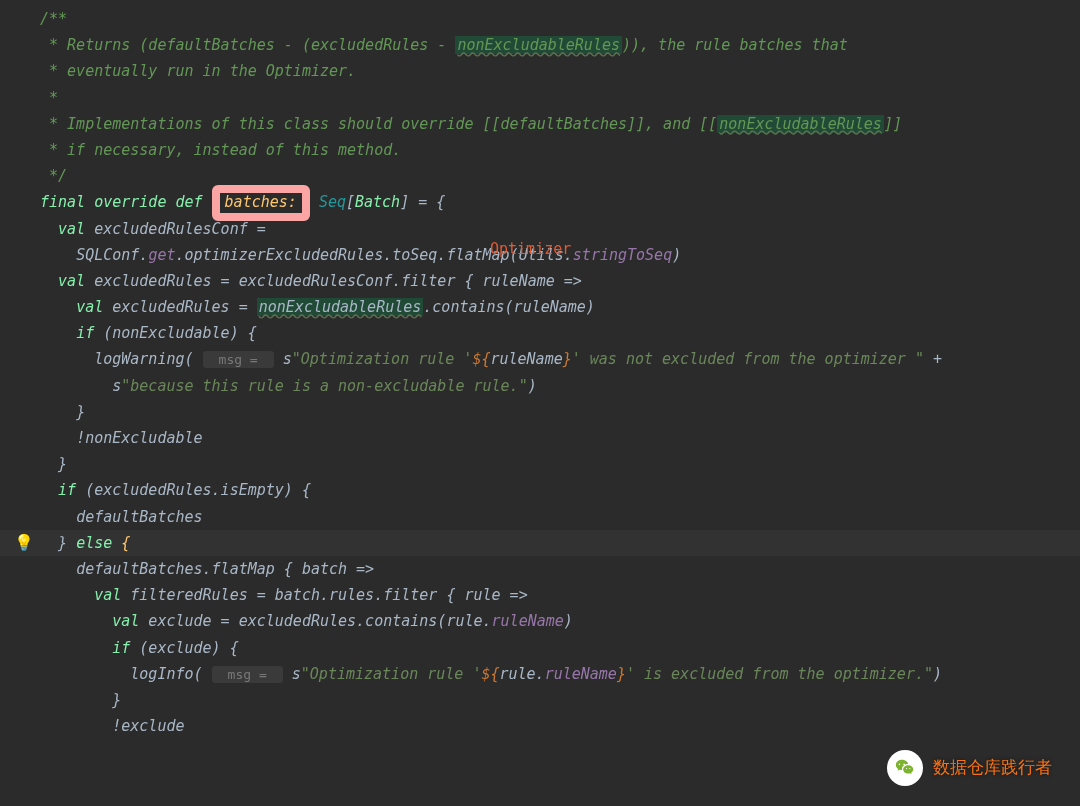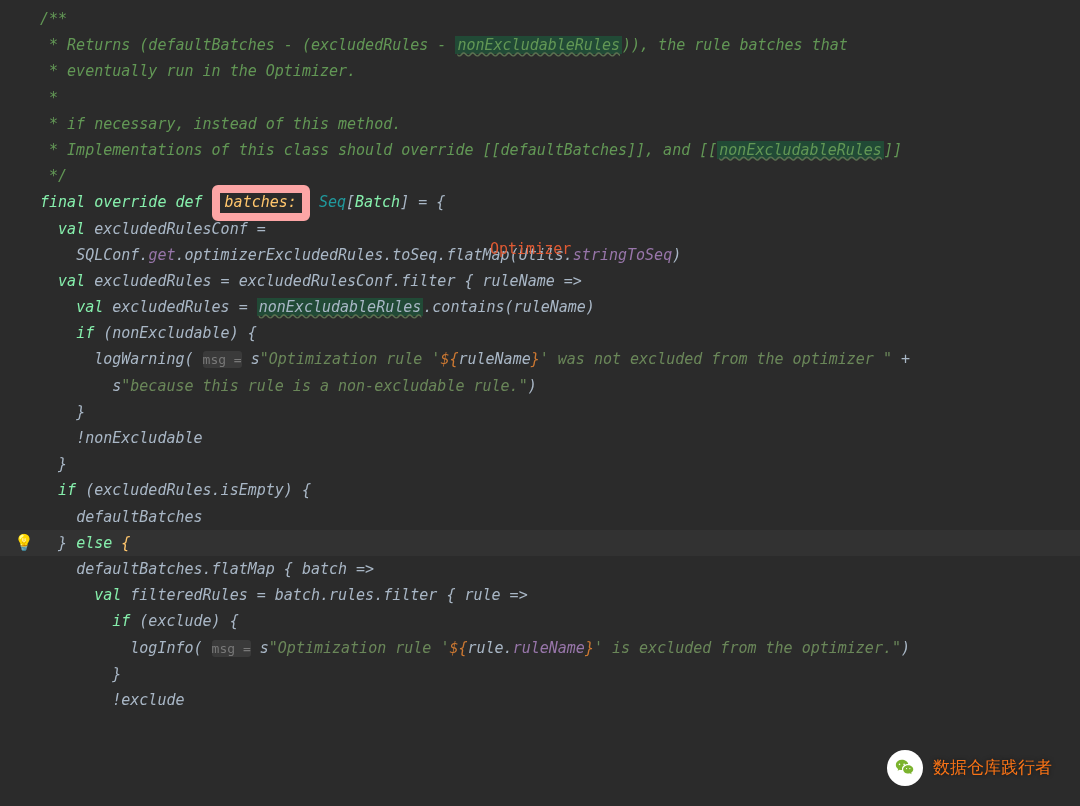--- a/index.html
+++ b/index.html
@@ -42,21 +42,21 @@
   .c-def { color: #ffc66d; }
   .c-type { color: #20999d; }
   .c-str { color: #6a8759; }
   .c-interp { color: #cc7832; }
   .c-ident { color: #86efac; }
   .c-prop { color: #9876aa; font-style: italic; }
   .c-param-hint {
     background: #3a3a3a;
     color: #787878;
     font-size: 13px;
-    padding: 1px 0;
+    padding: 1px 16px;
     border-radius: 3px;
     font-style: normal;
   }
   .highlight-box {
     background: #214a36;
     padding: 0 2px;
   }
   .underline-wavy {
     text-decoration: underline wavy #5b7050;
     text-decoration-skip-ink: none;
@@ -105,23 +105,23 @@
 <div class="editor">
 
   <div class="line"><span class="c-comment">/**</span></div>
 
   <div class="line"><span class="c-comment"> * Returns (defaultBatches - (excludedRules - </span><span class="c-comment highlight-box underline-wavy">nonExcludableRules</span><span class="c-comment">)), the rule batches that</span></div>
 
   <div class="line"><span class="c-comment"> * eventually run in the Optimizer.</span></div>
 
   <div class="line"><span class="c-comment"> *</span></div>
 
+  <div class="line"><span class="c-comment"> * Implementations of this class should override [[defaultBatches]], and [[</span><span class="c-comment highlight-box underline-wavy">nonExcludableRules</span><span class="c-comment">]]</span></div>
+
   <div class="line"><span class="c-comment"> * if necessary, instead of this method.</span></div>
-
-  <div class="line"><span class="c-comment"> * Implementations of this class should override [[defaultBatches]], and [[</span><span class="c-comment highlight-box underline-wavy">nonExcludableRules</span><span class="c-comment">]]</span></div>
 
   <div class="line"><span class="c-comment"> */</span></div>
 
   <div class="line"><span class="c-keyword">final</span> <span class="c-keyword">override</span> <span class="c-keyword">def</span> <span class="red-box"><span class="c-def">batches:</span></span> <span class="c-type">Seq</span><span>[</span><span class="c-ident">Batch</span><span>] = {</span></div>
 
   <div class="line">  <span class="c-keyword">val</span> <span>excludedRulesConf</span><span> =</span></div>
 
   <div class="line">    <span>SQLConf.</span><span class="c-prop">get</span><span>.optimizerExcludedRules.toSeq.flatMap(Utils.</span><span class="c-prop">stringToSeq</span><span>)</span></div>
 
   <div class="line">  <span class="c-keyword">val</span><span> excludedRules = excludedRulesConf.filter { ruleName =&gt;</span></div>
@@ -143,20 +143,21 @@
   <div class="line">  <span class="c-keyword">if</span><span> (excludedRules.isEmpty) {</span></div>
 
   <div class="line">    <span>defaultBatches</span></div>
 
   <div class="line cursor-line"><span class="gutter-bulb">💡</span>  <span>} </span><span class="c-keyword">else</span><span class="c-def"> {</span></div>
 
   <div class="line">    <span>defaultBatches.flatMap { batch =&gt;</span></div>
 
   <div class="line">      <span class="c-keyword">val</span><span> filteredRules = batch.rules.filter { rule =&gt;</span></div>
 
+  <div class="line">        <span class="c-keyword">val</span><span> exclude = excludedRules.contains(rule.</span><span class="c-prop">ruleName</span><span>)</span></div>
 
   <div class="line">        <span class="c-keyword">if</span><span> (exclude) {</span></div>
 
   <div class="line">          <span>logInfo( </span><span class="c-param-hint">msg =</span><span> s</span><span class="c-str">"Optimization rule '</span><span class="c-interp">${</span><span>rule.</span><span class="c-prop">ruleName</span><span class="c-interp">}</span><span class="c-str">' is excluded from the optimizer."</span><span>)</span></div>
 
   <div class="line">        <span>}</span></div>
 
   <div class="line">        <span>!exclude</span></div>
 
 </div>

